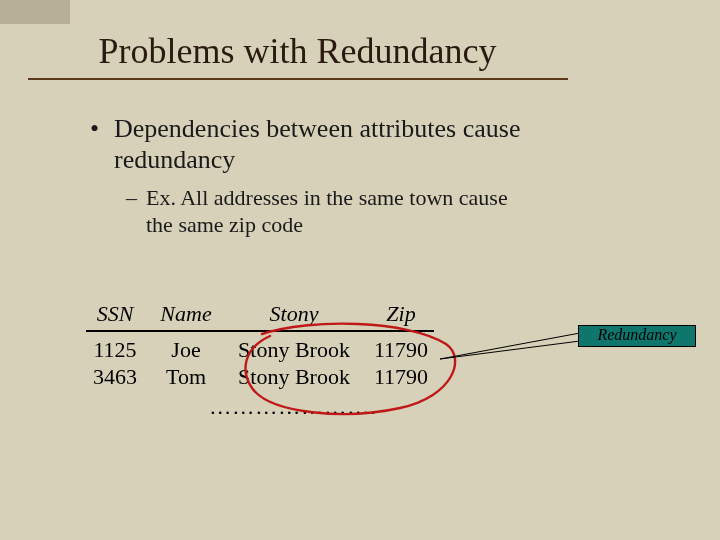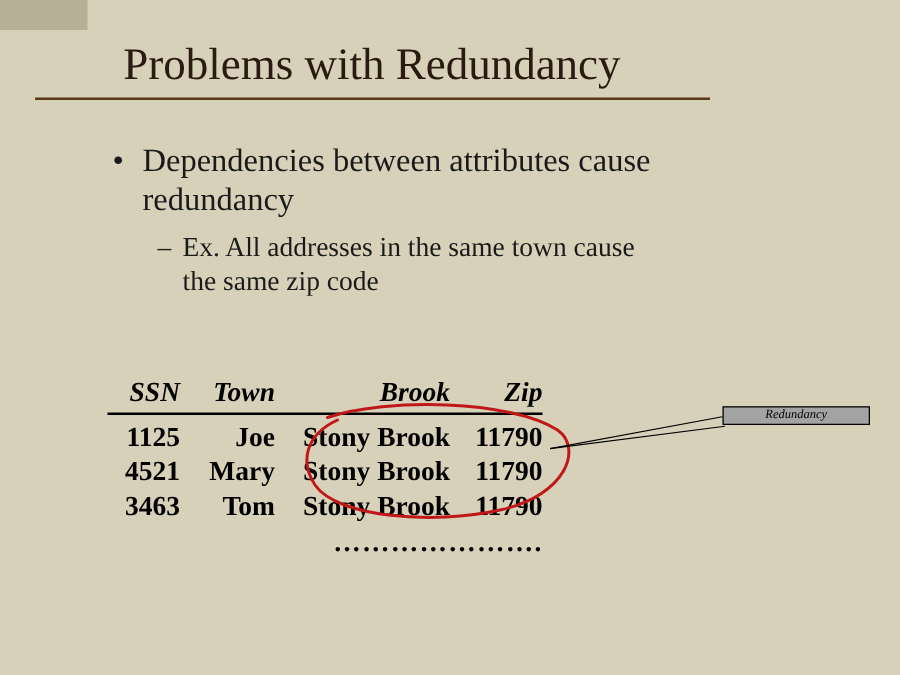--- a/index.html
+++ b/index.html
@@ -61,22 +61,22 @@
     left: 86px;
     top: 300px;
     width: 356px;
   }
   .tbl {
     font-size: 22px;
     line-height: 1.25;
     border-collapse: collapse;
   }
   .tbl td, .tbl th {
-    text-align: right;
-    font-weight: bold;
+    text-align: center;
+    font-weight: normal;
     padding: 0 8px 0 0;
     vertical-align: top;
   }
   .tbl thead th {
     font-style: italic;
   }
   .header-rule {
     border-top: 2px solid #000;
     margin-top: 2px;
     margin-bottom: 4px;
@@ -97,24 +97,24 @@
     background: transparent;
     pointer-events: none;
   }
   .callout-box {
     position: absolute;
     left: 578px;
     top: 325px;
     width: 112px;
     border: 1px solid #000;
     font-style: italic;
-    font-size: 10px;
+    font-size: 16px;
     text-align: center;
     padding: 0 2px 2px 2px;
-    background: #a3a3a3;
+    background: #0f766e;
   }
   .callout-line {
     position: absolute;
     pointer-events: none;
   }
   .corner {
     position: absolute;
     left: 0;
     top: 0;
     width: 70px;
@@ -147,40 +147,34 @@
     <table class="tbl">
       <colgroup>
         <col class="col-ssn">
           <col class="col-name">
           <col class="col-town">
           <col class="col-zip">
       </colgroup>
       <thead>
         <tr>
           <th>SSN</th>
-          <th>Town</th>
-          <th>Brook</th>
+          <th>Name</th>
+          <th>Stony</th>
           <th>Zip</th>
         </tr>
       </thead>
       <tbody>
         <tr>
             <td colspan="4">
               <div class="header-rule"></div>
             </td>
           </tr>
         <tr>
           <td>1125</td>
           <td>Joe</td>
-          <td>Stony Brook</td>
-          <td>11790</td>
-        </tr>
-        <tr>
-          <td>4521</td>
-          <td>Mary</td>
           <td>Stony Brook</td>
           <td>11790</td>
         </tr>
         <tr>
           <td>3463</td>
           <td>Tom</td>
           <td>Stony Brook</td>
           <td>11790</td>
         </tr>
         <tr class="ellipsis-row">

